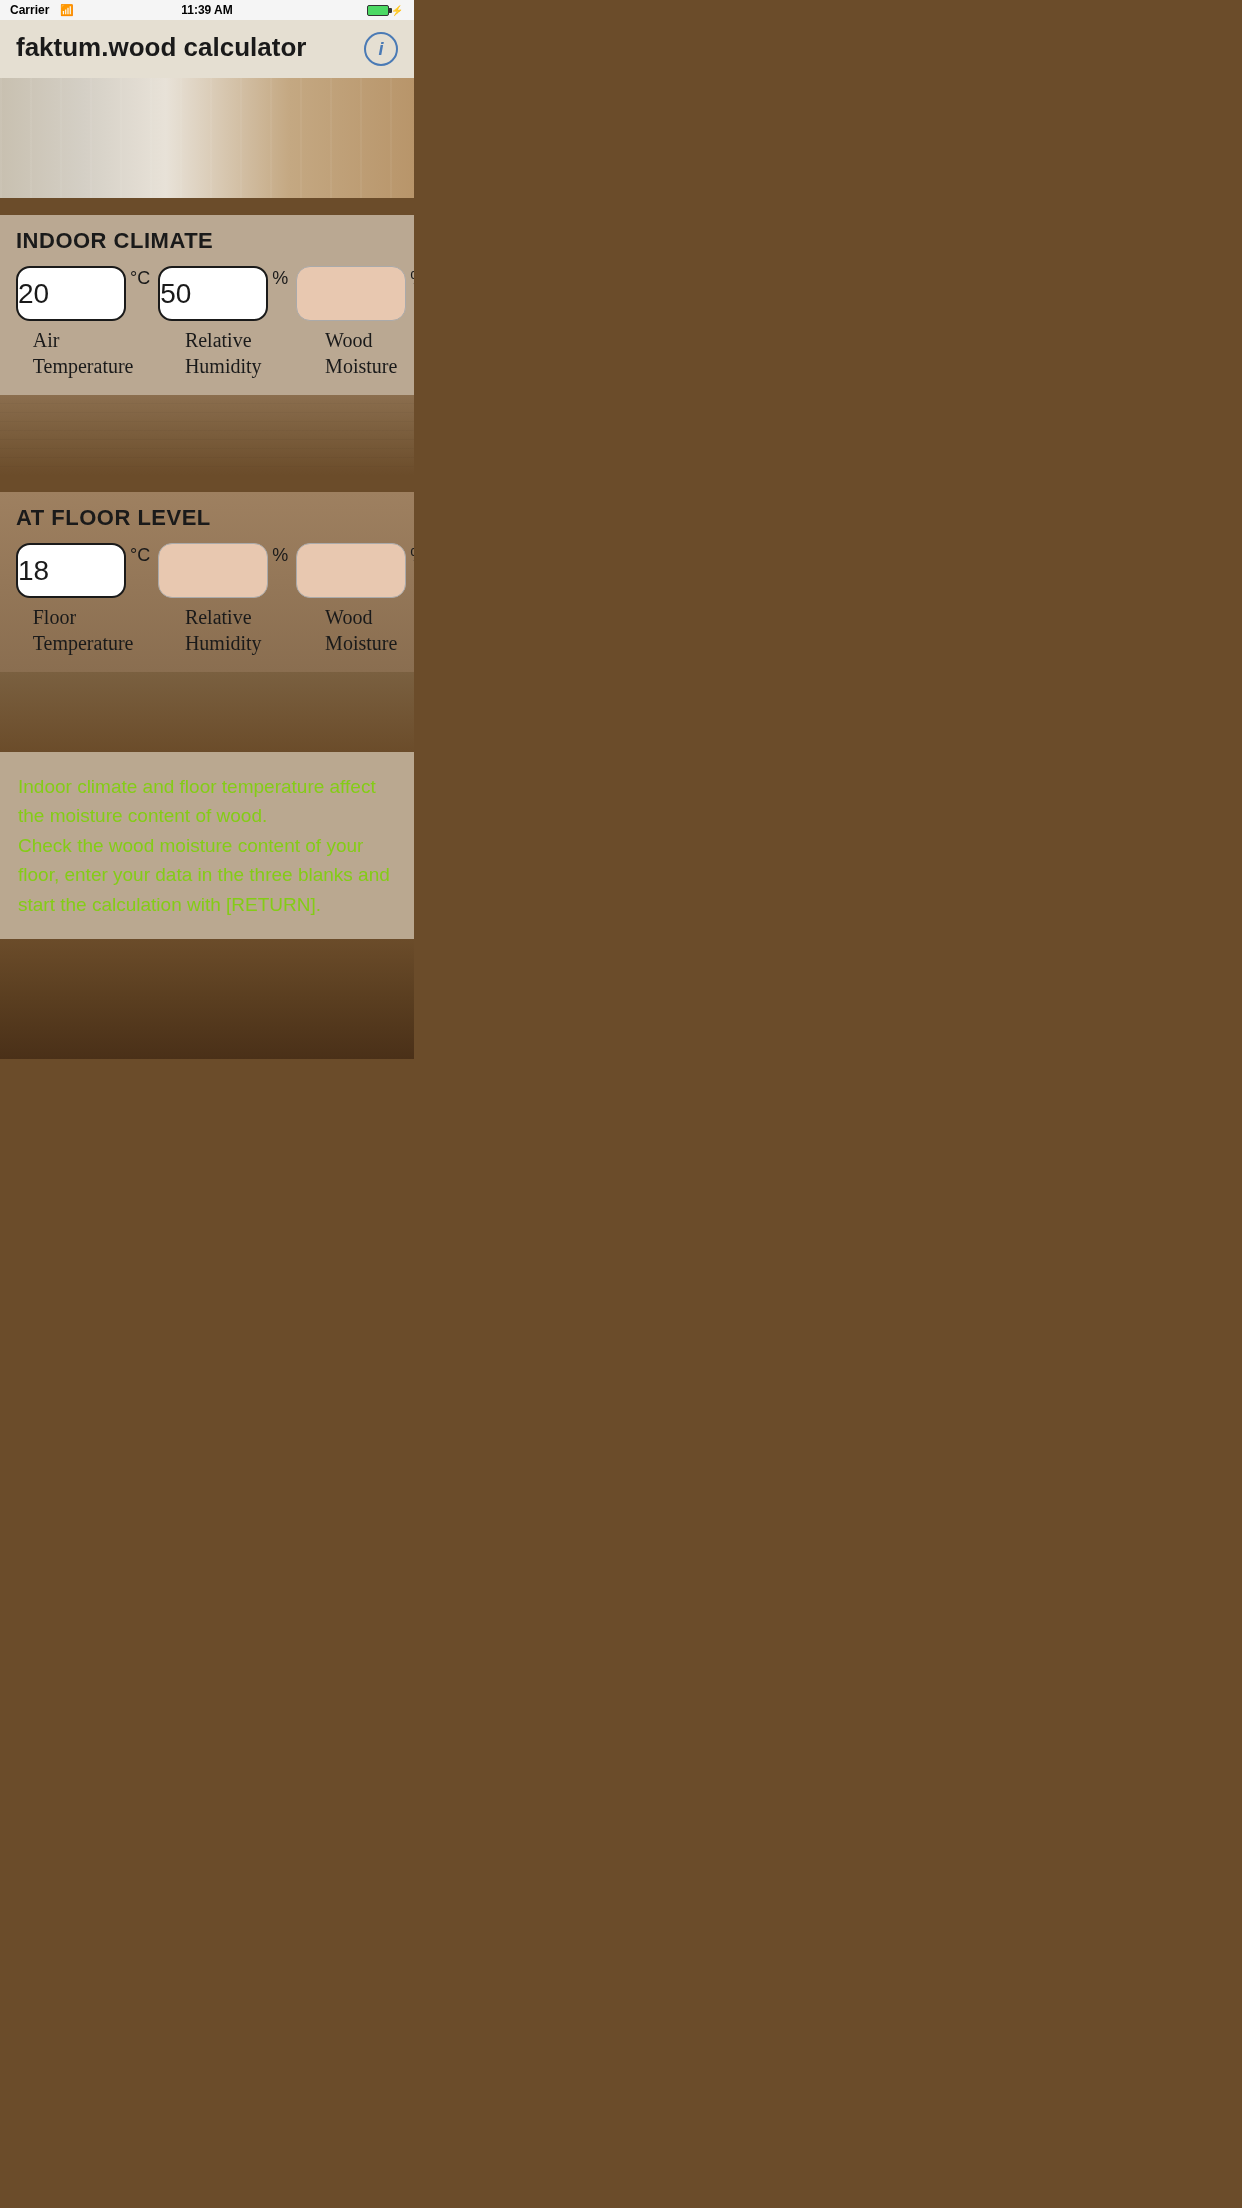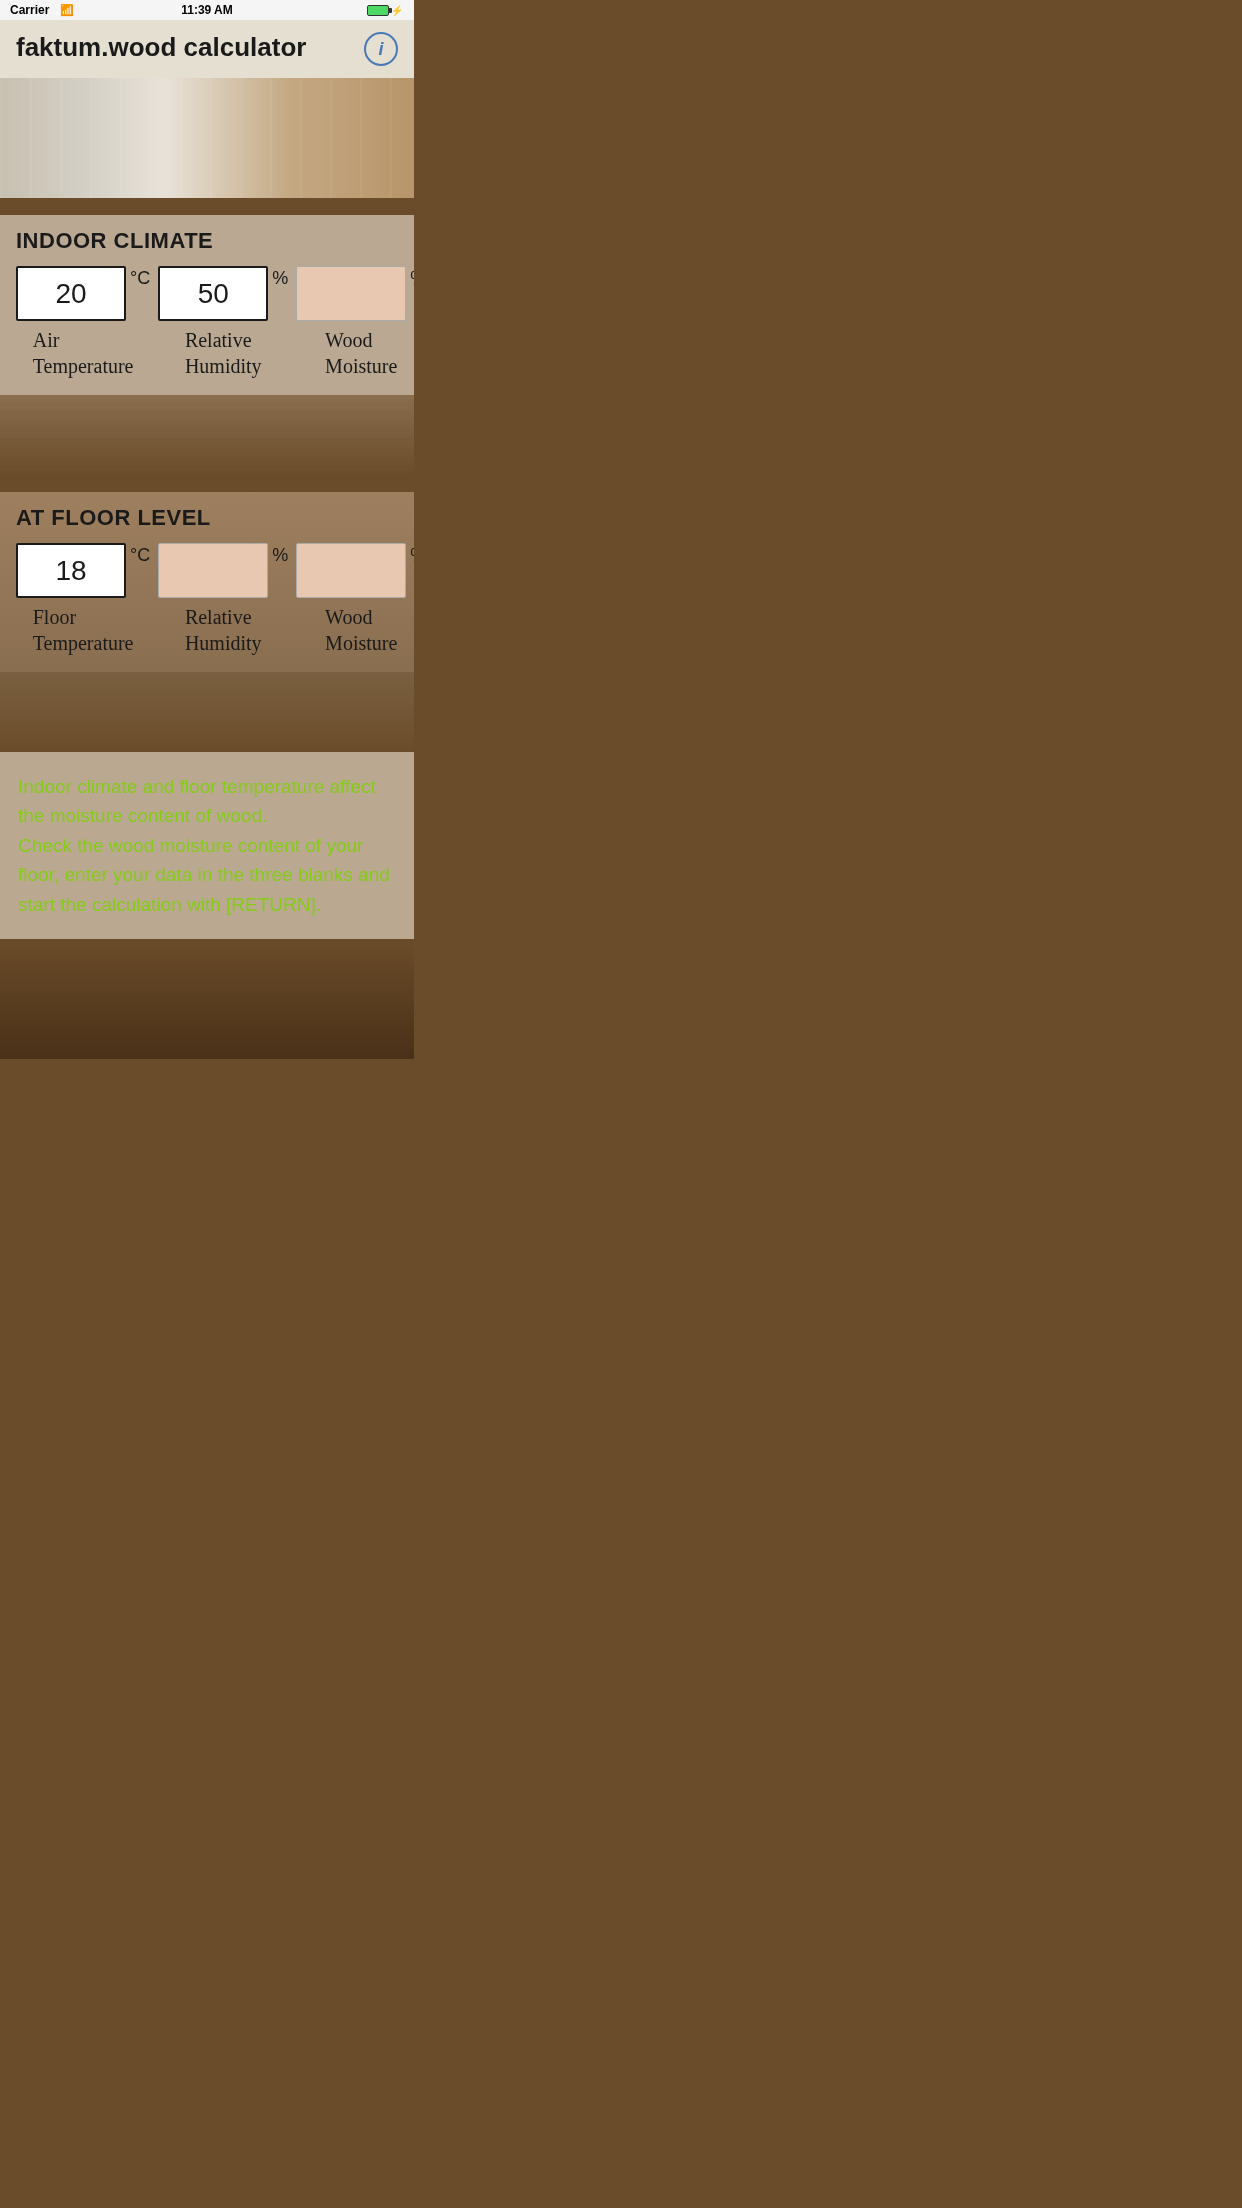--- a/index.html
+++ b/index.html
@@ -132,24 +132,24 @@
       gap: 4px;
       margin-bottom: 6px;
     }
     .field-input {
       width: 110px;
       height: 55px;
       border: 2px solid #1a1a1a;
       background: white;
       font-size: 28px;
       font-weight: 400;
-      text-align: center;
+      text-align: left;
       color: #1a1a1a;
       outline: none;
-      border-radius: 2px;
+      border-radius: 14px;
     }
     .field-input.readonly {
       background: #e8c8b0;
       border: 1.5px solid #aaa;
       color: transparent;
     }
     .field-unit {
       font-size: 18px;
       color: #1a1a1a;
       font-weight: 400;

